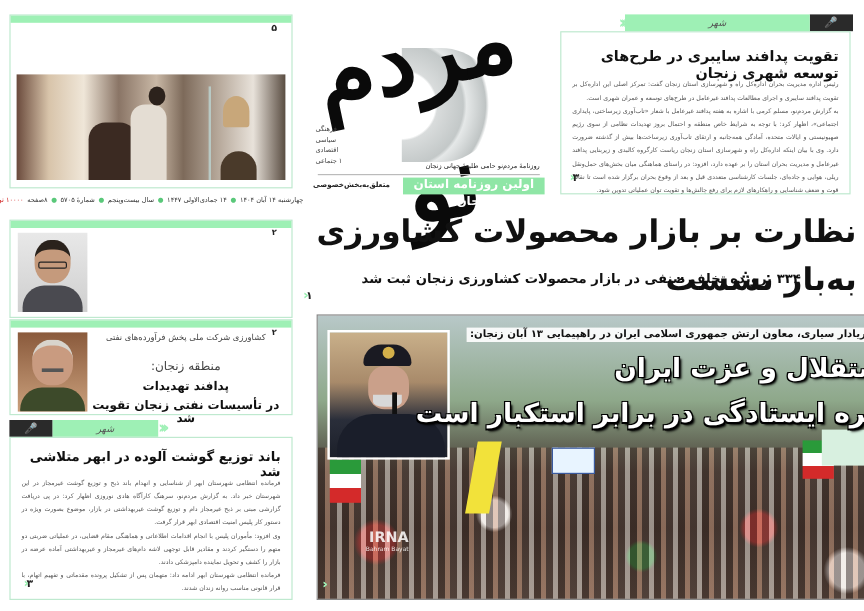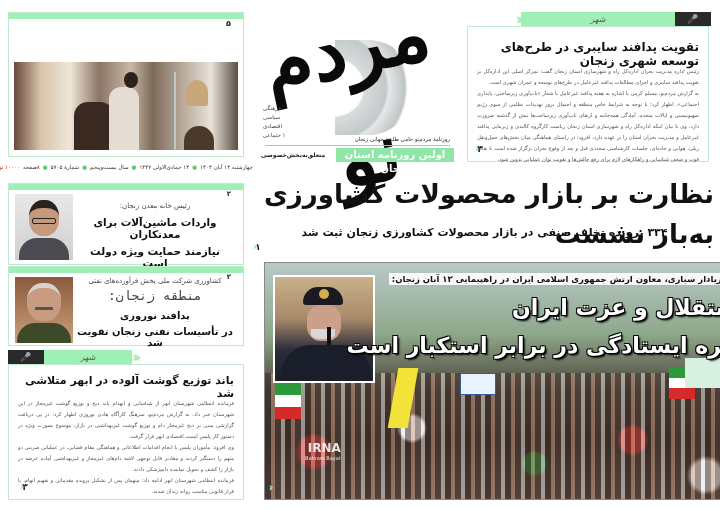--- a/index.html
+++ b/index.html
@@ -93,39 +93,34 @@
 </div>
 
 <div class="abs box" style="left:8px; top:183px; width:236px; height:82px;">
   <div class="topbar"></div>
   <div class="abs pagenum" style="right:12px; top:6px; font-size:7px;">۲</div>
   <div class="abs photo" style="left:6px; top:10px; width:58px; height:66px; background:linear-gradient(180deg,#e8e8e8 0%, #cfcfcf 100%);">
     <div class="abs" style="left:14px; top:6px; width:30px; height:36px; background:#c59a7c; border-radius:45%; border-top:8px solid #2a221c;"></div>
     <div class="abs" style="left:17px; top:24px; width:24px; height:6px; border:1px solid #222; border-radius:2px;"></div>
     <div class="abs" style="left:4px; top:44px; width:50px; height:22px; background:#4a4a50; border-radius:18px 18px 0 0;"></div>
   </div>
-  <div class="abs" style="left:68px; right:10px; top:18px; text-align:center;">
-    <div style="font-size:7px; color:#444;">رئیس خانه معدن زنجان:</div>
-    <div style="font-size:10.5px; font-weight:bold; margin-top:6px;">واردات ماشین‌آلات برای معدنکاران</div>
-    <div style="font-size:10.5px; font-weight:bold; margin-top:5px;">نیازمند حمایت ویژه دولت است</div>
-  </div>
 </div>
 
 <div class="abs box" style="left:8px; top:266px; width:236px; height:80px;">
   <div class="topbar"></div>
   <div class="abs pagenum" style="right:12px; top:6px; font-size:7px;">۲</div>
   <div class="abs photo" style="left:6px; top:10px; width:58px; height:66px; background:linear-gradient(180deg,#8a5a3c 0%, #caa07c 100%);">
     <div class="abs" style="left:12px; top:6px; width:34px; height:38px; background:#c99b80; border-radius:45%; border-top:5px solid #d8d4cc;"></div>
     <div class="abs" style="left:20px; top:30px; width:18px; height:3px; background:#555;"></div>
     <div class="abs" style="left:2px; top:46px; width:54px; height:20px; background:#3d4a2a; border-radius:18px 18px 0 0;"></div>
   </div>
   <div class="abs" style="left:68px; right:10px; top:10px; text-align:center;">
     <div style="font-size:7px; color:#444;">کشاورزی شرکت ملی پخش فرآورده‌های نفتی</div>
-    <div style="font-size:13px; color:#444; margin-top:3px;font-family:Liberation Mono, monospace;">منطقه زنجان:</div>
-    <div style="font-size:10px; font-weight:bold; margin-top:6px;">پدافند نوروزی</div>
+    <div style="font-size:10px; color:#444; margin-top:15px;">منطقه زنجان:</div>
+    <div style="font-size:10px; font-weight:bold; margin-top:6px;">پدافند تهدیدات</div>
     <div style="font-size:10px; font-weight:bold; margin-top:5px;">در تأسیسات نفتی زنجان تقویت شد</div>
   </div>
 </div>
 
 <div class="abs" style="left:8px; top:350px; width:236px; height:150px;">
   <div class="section-bar" style="position:absolute; left:0; top:0; width:140px; direction:ltr;">
     <div class="dark">
         <span style="color:#fff; font-size:9px;">🎤</span>
       </div>
     <div class="lite" style="flex:1;">

